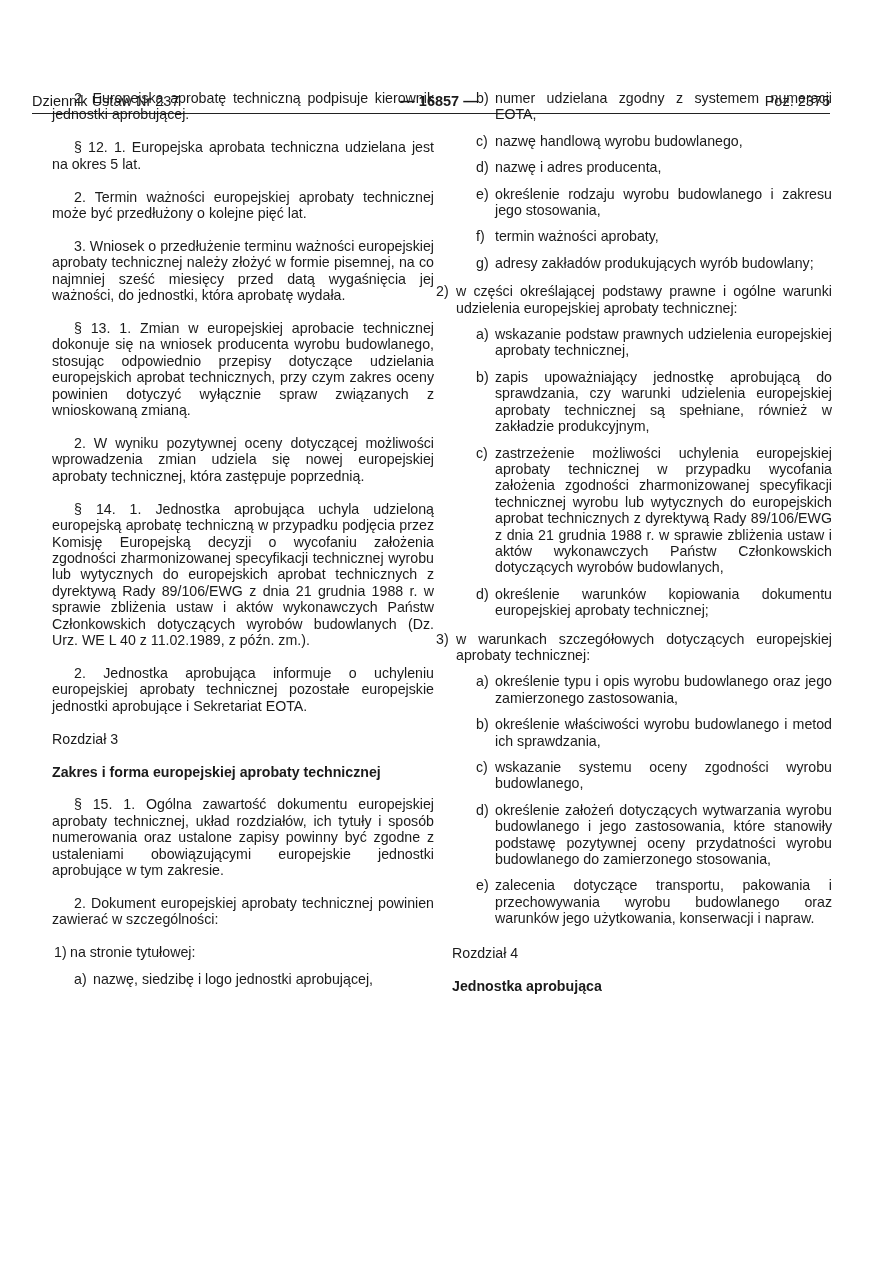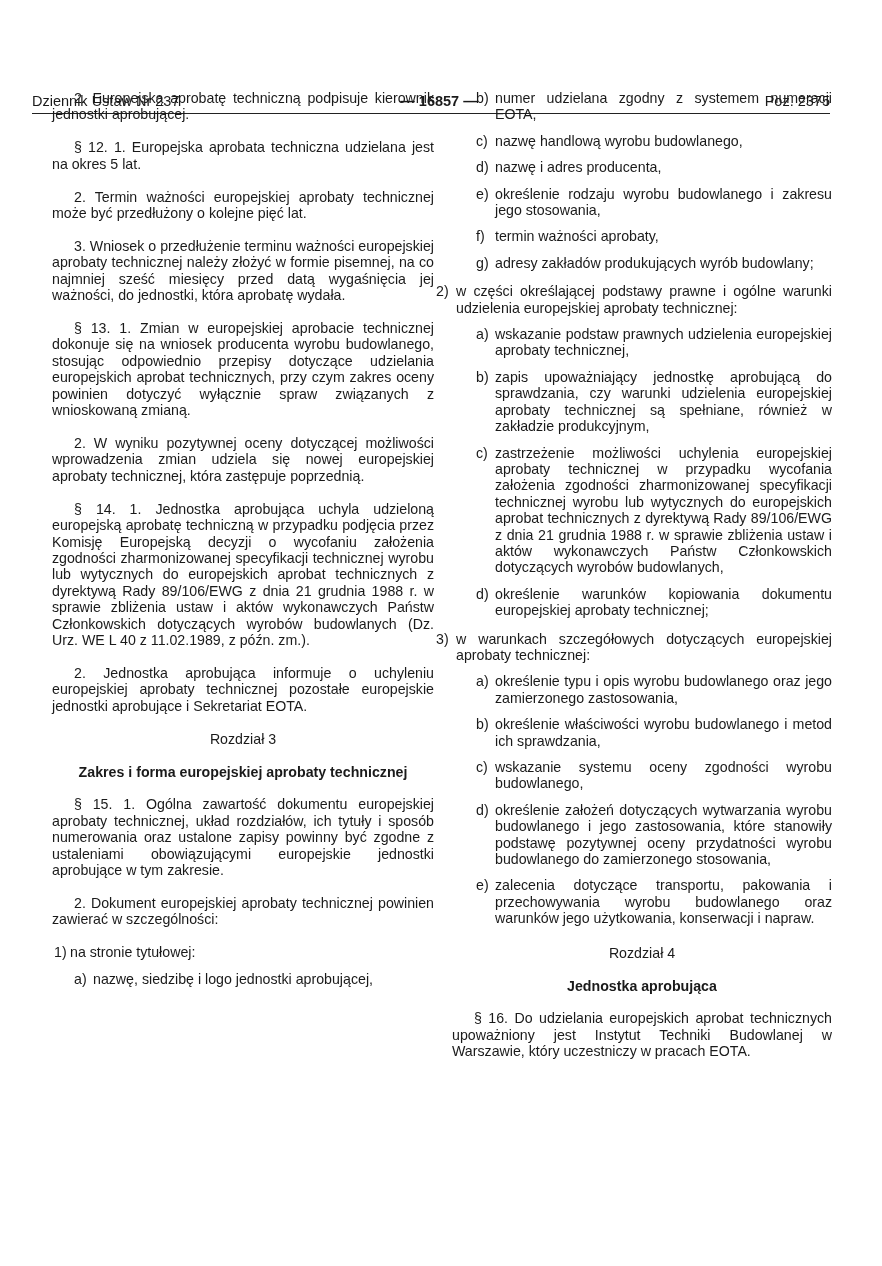--- a/index.html
+++ b/index.html
@@ -7,21 +7,21 @@
          font-family: "Liberation Sans", sans-serif; color: #1a1a1a; }
   .header { position: absolute; left: 32px; top: 49px; width: 798px; height: 20px;
             font-size: 14.5px; border-bottom: 1.6px solid #222; margin-top: 44px; }
   .header .l { position: absolute; left: 0; top: 0; }
   .header .c { position: absolute; left: 16px; right: 0; top: 0; text-align: center; font-weight: bold; }
   .header .r { position: absolute; right: 0; top: 0; padding-left: 24px; }
   .col { position: absolute; top: 90px; font-size: 14.2px; line-height: 16.4px; }
   .col.left { left: 52px; width: 382px; }
   .col.right { left: 452px; width: 380px; }
   .p { text-align: justify; text-indent: 22px; margin: 0 0 16.5px 0; hyphens: manual; }
-  .center { text-align: center; margin: 0 0 16.5px 0; }
+  .center { margin: 0 0 16.5px 0; }
   .bold { font-weight: bold; }
   .item1 { display: flex; margin: 0 0 10px 2px; }
   .item1 .lbl { flex: 0 0 16px; }
   .item1 .txt { flex: 1; text-align: justify; }
   .item2 { display: flex; margin: 0 0 10px 22px; }
   .item2 .lbl { flex: 0 0 19px; }
   .item2 .txt { flex: 1; text-align: justify; }
   .right .item2 { margin-left: 24px; }
   .right .item1 { margin-left: 0; }
 </style>
@@ -124,14 +124,13 @@
     <span class="lbl">d)</span>
     <span class="txt">określenie założeń dotyczących wytwarzania wyrobu budowlanego i jego zastosowania, które stanowiły podstawę pozytywnej oceny przydatności wyrobu budowlanego do zamierzonego stosowania,</span>
   </div>
   <div class="item2" style="margin-bottom:18px;">
     <span class="lbl">e)</span>
     <span class="txt">zalecenia dotyczące transportu, pakowania i przechowywania wyrobu budowlanego oraz warunków jego użytkowania, konserwacji i napraw.</span>
   </div>
 
   <p class="center">Rozdział 4</p>
   <p class="center bold">Jednostka aprobująca</p>
-  <p class="p">§ 16. Do udzielania europejskich aprobat technicznych upoważniony jest Instytut Techniki Budowlanej w Warszawie, który uczestniczy w pracach EOTA.</p>
 </div>
 
 </body></html>

